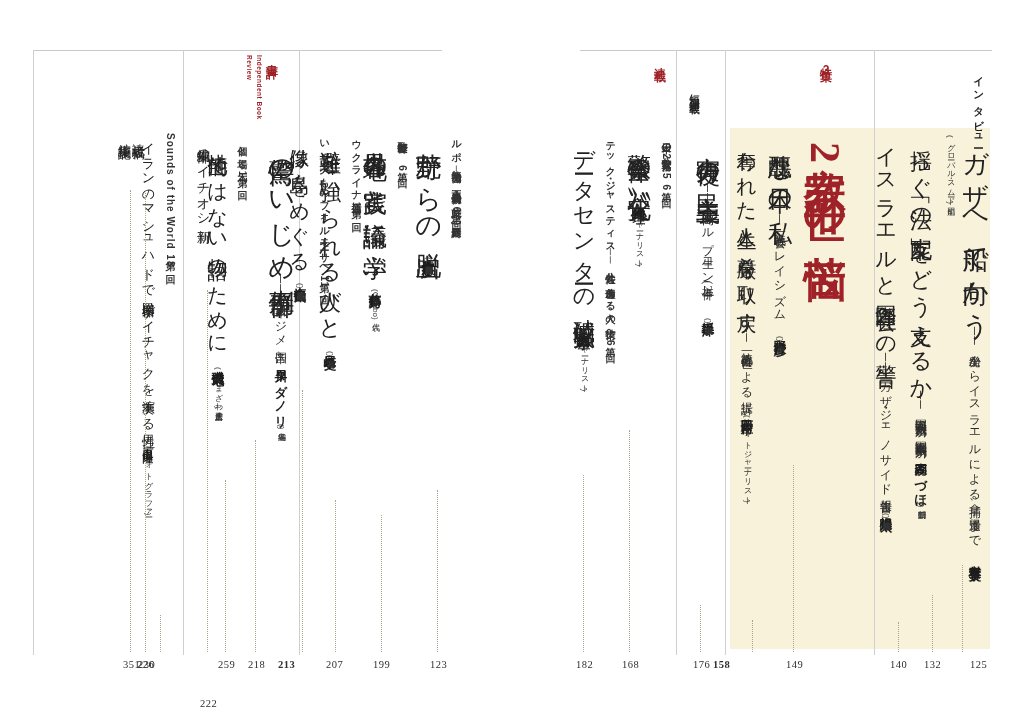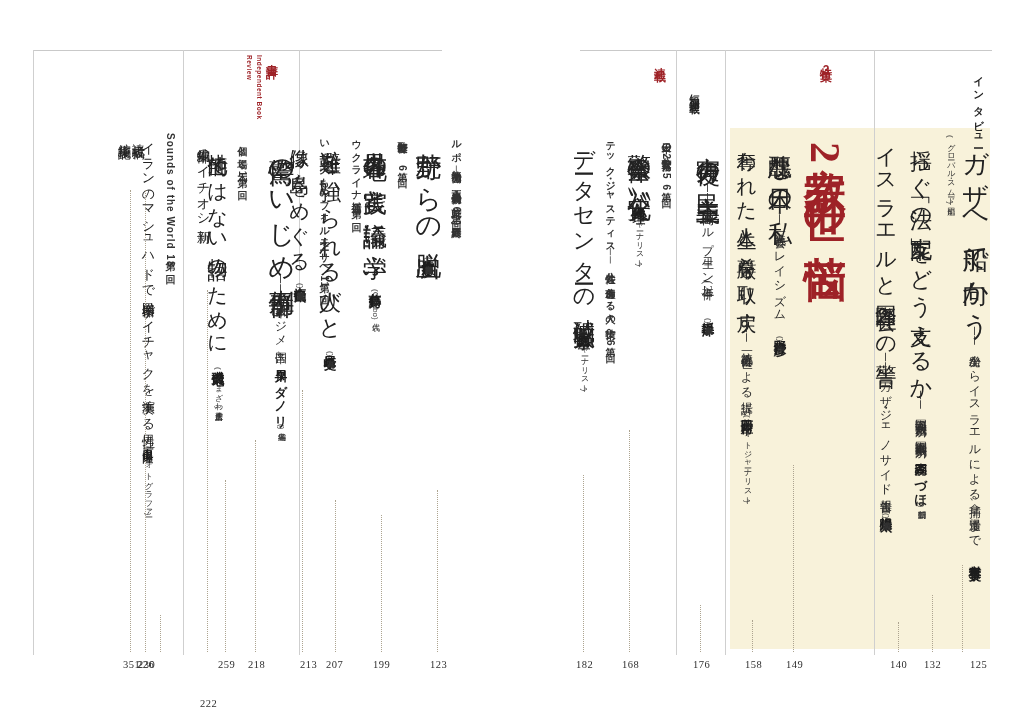--- a/index.html
+++ b/index.html
@@ -145,28 +145,28 @@
   <div class="leader" style="left:225px;top:480px;height:172px;"></div>
   <div class="leader" style="left:207px;top:290px;height:362px;"></div>
   <div class="leader" style="left:160px;top:615px;height:37px;"></div>
   <div class="leader" style="left:145px;top:190px;height:462px;"></div>
   <div class="leader" style="left:130px;top:190px;height:462px;"></div>
 
   <span class="pnum" style="left:954px;margin-left:16px;">125</span>
   <span class="pnum" style="left:924px;">132</span>
   <span class="pnum" style="left:890px;">140</span>
   <span class="pnum" style="left:786px;">149</span>
-  <span class="pnum" style="left:745px;">158</span>
+  <span class="pnum" style="left:713px;font-weight:bold;">158</span>
   <span class="pnum" style="left:693px;">176</span>
   <span class="pnum" style="left:622px;">168</span>
   <span class="pnum" style="left:576px;">182</span>
   <span class="pnum" style="left:430px;">123</span>
   <span class="pnum" style="left:373px;">199</span>
   <span class="pnum" style="left:326px;">207</span>
-  <span class="pnum" style="left:300px;">213</span>
+  <span class="pnum" style="left:278px;font-weight:bold;">213</span>
   <span class="pnum" style="left:248px;">218</span>
   <span class="pnum" style="left:218px;">259</span>
   <span class="pnum" style="left:200px;margin-top:39px;">222</span>
   <span class="pnum" style="left:137px;">226</span>
   <span class="pnum" style="left:138px;">230</span>
   <span class="pnum" style="left:123px;">351</span>
 
 </div>
 
 </body></html>

